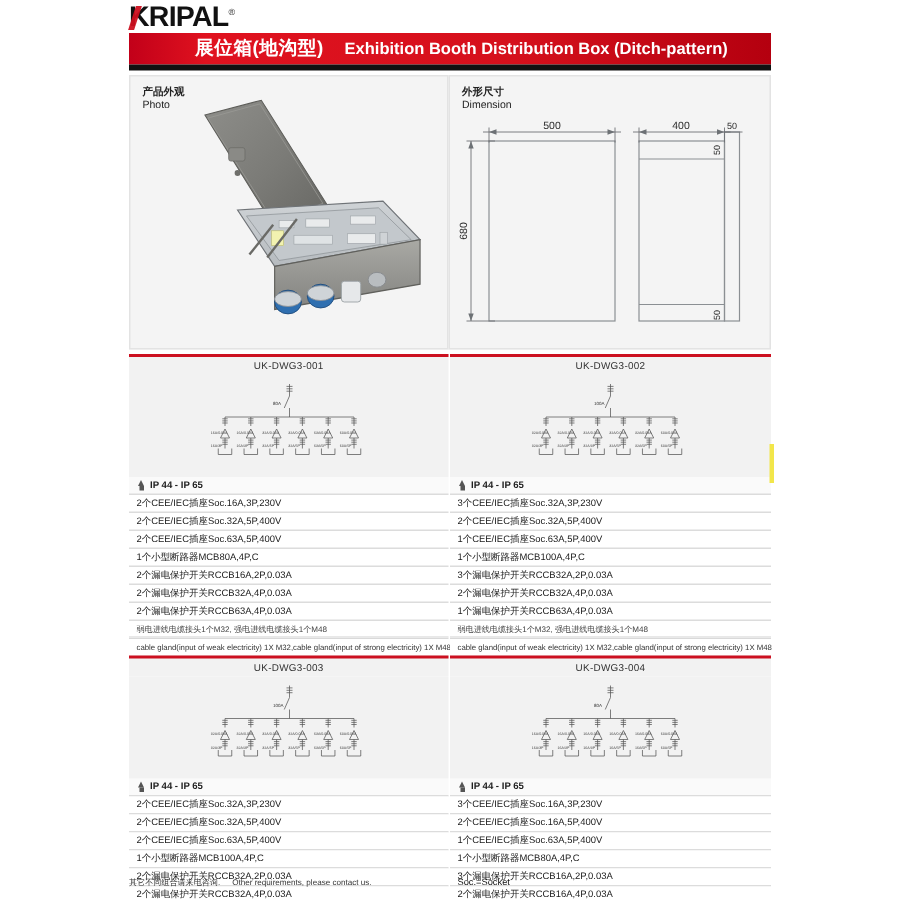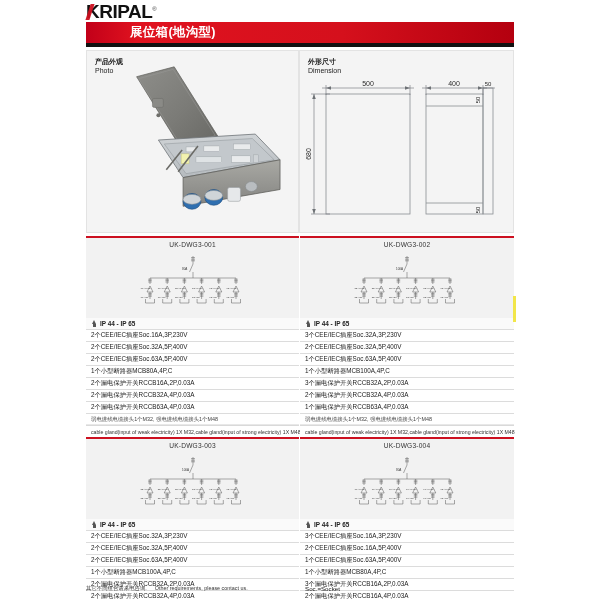--- a/index.html
+++ b/index.html
@@ -77,20 +77,21 @@
 
   <div class="logo-wrap">
     <div class="logo">
       <span class="logo-slash"></span>
       <span>KRIPAL</span><span class="reg">®</span>
     </div>
   </div>
 
   <div class="title-bar">
     <span class="cn">展位箱(地沟型)</span>
+    <span class="en">Exhibition Booth Distribution Box (Ditch-pattern)</span>
   </div>
   <div class="title-black"></div>
 
   <div class="top-row">
 
     <div class="top-cell photo">
       <div class="cap">
         <span class="c1">产品外观</span>
         <span class="c2">Photo</span>
       </div>

